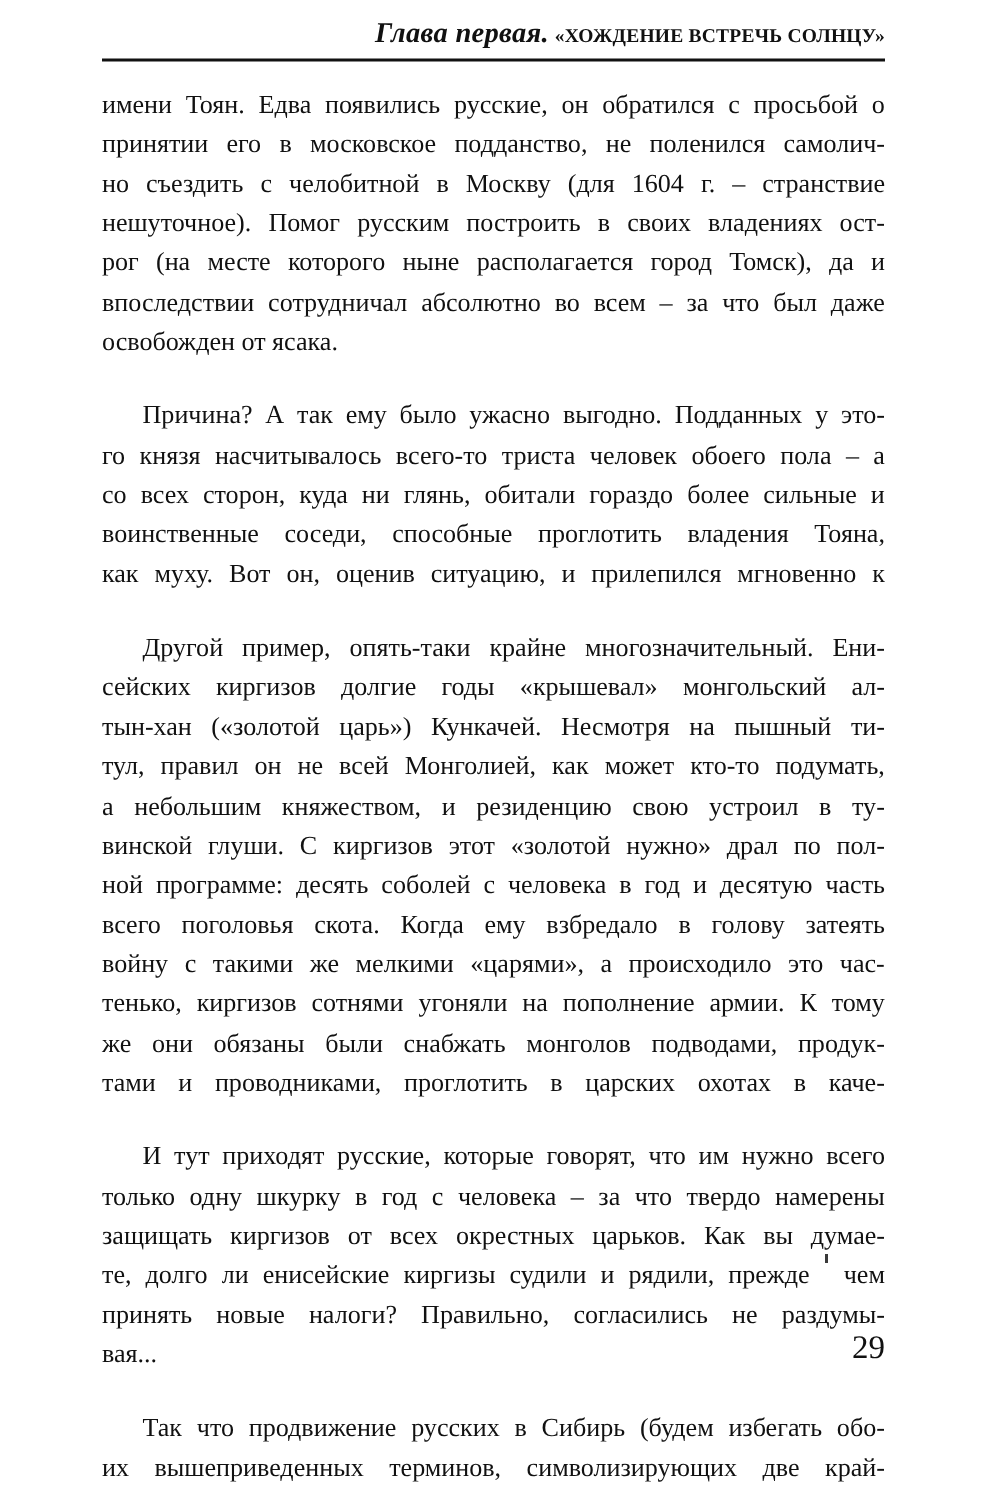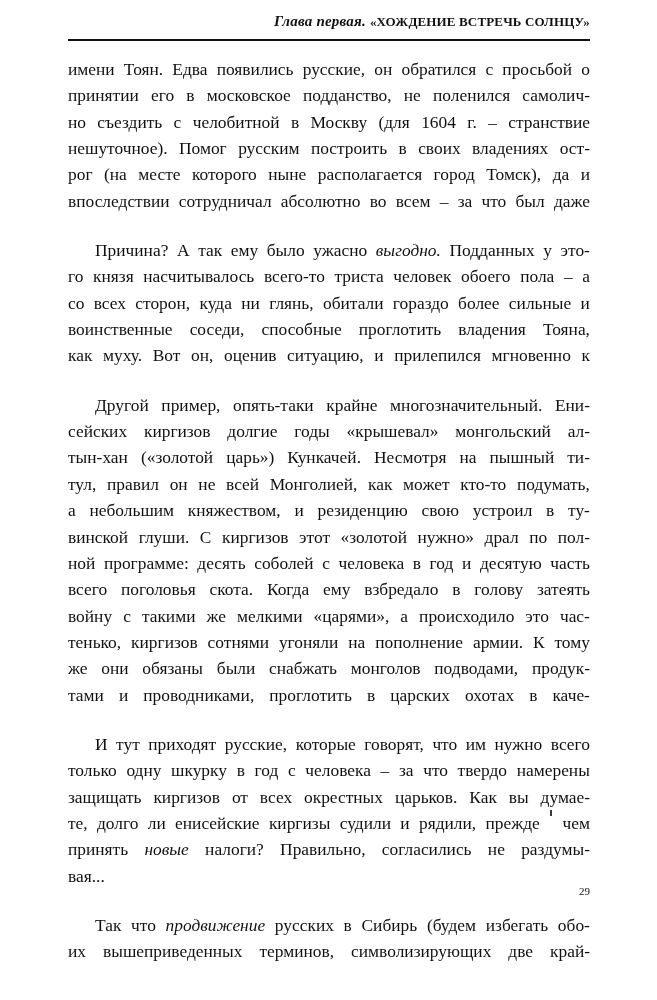--- a/index.html
+++ b/index.html
@@ -29,21 +29,21 @@
     left: 68px;
     top: 13px;
     width: 522px;
     text-align: right;
     white-space: nowrap;
     line-height: 1.05;
   }
   .rh-chapter {
     font-style: italic;
     font-weight: 700;
-    font-size: 15px;
+    font-size: 19px;
     letter-spacing: 0.2px;
   }
   .rh-title {
     font-weight: 700;
     font-size: 13px;
     letter-spacing: 0.15px;
   }
   .head-rule {
     position: absolute;
     left: 68px;
@@ -84,40 +84,39 @@
   
   .ln.flush {
     display: block;
     width: 522px;
   }
   .ln .w {
     display: inline-block;
     white-space: pre;
   }
   .ital {
-    font-style: italic;
     text-align: center;
   }
   .artifact {
     display: inline-block;
     width: 2px;
     height: 6px;
     background: #3a3a3a;
     vertical-align: 7px;
     margin: 0 1px;
   }
 
   
   .folio {
     position: absolute;
     left: 68px;
     top: 885px;
     width: 522px;
     text-align: right;
-    font-size: 11px;
+    font-size: 22px;
     color: #111111;
   }
 </style>
 </head>
 <body>
 
 <div class="page">
 
   <div class="running-head">
     <span class="rh-chapter">Глава первая.</span>
@@ -188,20 +187,21 @@
         <span class="w">сотрудничал</span>
         <span class="w">абсолютно</span>
         <span class="w">во</span>
         <span class="w">всем</span>
         <span class="w">–</span>
         <span class="w">за</span>
         <span class="w">что</span>
         <span class="w">был</span>
         <span class="w">даже</span>
       </div>
+      <div class="ln flush">освобожден от ясака.</div>
       <div class="ln just indent">
         <span class="w">Причина?</span>
         <span class="w">А</span>
         <span class="w">так</span>
         <span class="w">ему</span>
         <span class="w">было</span>
         <span class="w">ужасно</span>
         <span class="w ital">выгодно.</span>
         <span class="w">Подданных</span>
         <span class="w">у</span>

